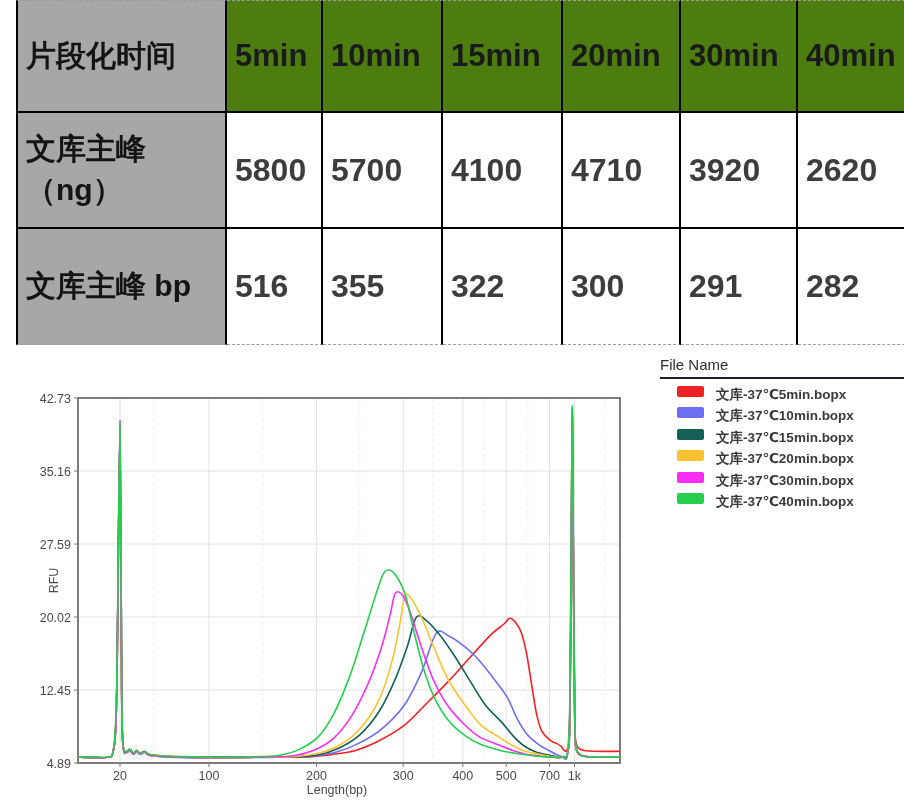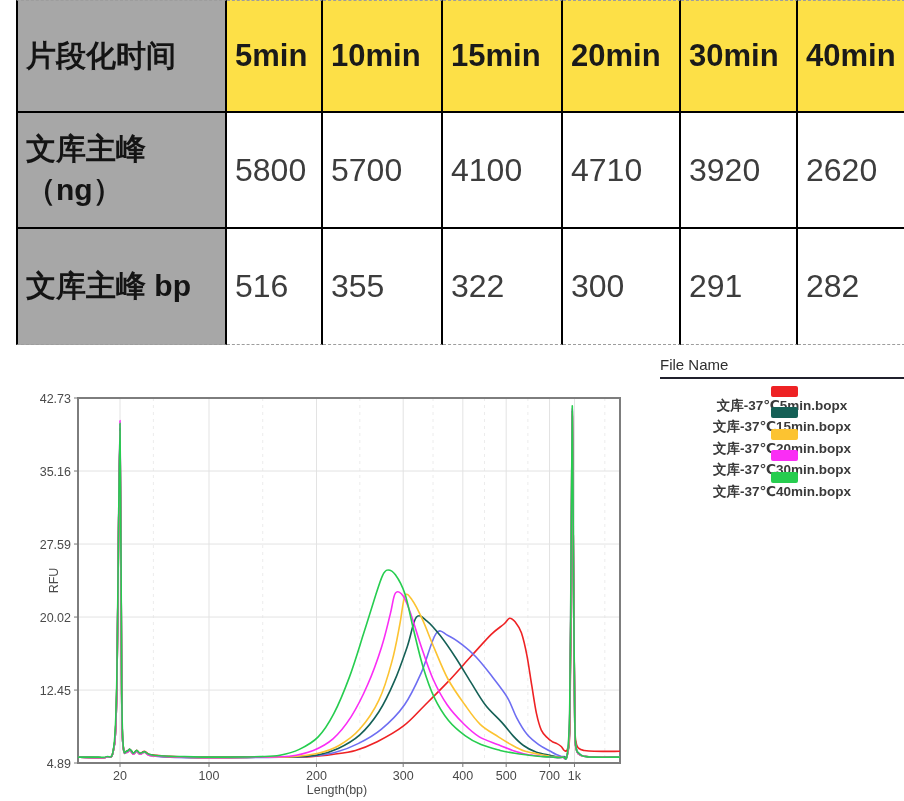--- a/index.html
+++ b/index.html
@@ -7,33 +7,33 @@
         font-family:"Liberation Sans","DejaVu Sans",sans-serif;}
 
   
   table.tbl{position:absolute;left:0;top:0;width:899px;border-collapse:separate;border-spacing:0;table-layout:fixed;padding-left:16px;}
   table.tbl th,table.tbl td{box-sizing:border-box;border-right:2px solid #000;border-bottom:2px solid #000;
         padding:0 4px 0 8px;text-align:left;vertical-align:middle;overflow:hidden;}
   table.tbl tr.r1 th{border-top:1px dashed #9d9d9d;}
   table.tbl tr.r3 th,table.tbl tr.r3 td{border-bottom:1px dashed #9d9d9d;}
   table.tbl .lastcol{border-right:1px dashed #9d9d9d !important;}
   .cell-gray{background:#a7a7a7;border-left:2px solid #000;font-weight:bold;color:#141414;font-size:30px;}
-  .cell-colhead{background:#fde047;font-weight:bold;color:#1a1a1a;font-size:31px;margin-left:8px;}
-  .cell-val{background:#fff;font-weight:400;color:#3d3d3d;font-size:32px;}
+  .cell-colhead{background:#4d7c0f;font-weight:bold;color:#1a1a1a;font-size:31px;margin-left:8px;}
+  .cell-val{background:#fff;font-weight:700;color:#3d3d3d;font-size:32px;}
 
   
   .chart-wrap{position:absolute;left:16px;top:380px;width:660px;height:421px;}
   .ax{font:12.5px "Liberation Sans","DejaVu Sans",sans-serif;fill:#4a4a4a;}
 
   
   .legend{position:absolute;left:660px;top:356px;width:244px;}
   .legend-title{font-size:15px;color:#2e2e2e;text-align:left;padding-right:3px;line-height:18px;}
   .legend-rule{height:2px;background:#20202c;margin-top:3px;}
   .legend-items{margin-top:7px;}
-  .legend-item{display:flex;align-items:center;height:21.4px;flex-direction:column;}
+  .legend-item{display:flex;height:21.4px;}
   .swatch{width:27px;height:11px;border-radius:2px;margin-left:17px;margin-right:12px;flex:0 0 auto;}
   .legend-label{font-size:13.5px;font-weight:bold;color:#3a3a3a;white-space:nowrap;}
 </style>
 </head>
 <body>
 
 <div class="page">
 
   <table class="tbl">
     <colgroup>
@@ -144,20 +144,24 @@
 
   <div class="legend">
     <div class="legend-title">File Name</div>
     <div class="legend-rule"></div>
     <div class="legend-items">
       <div class="legend-item">
         <span class="swatch" style="background: rgb(238, 34, 36);"></span>
         <span class="legend-label">文库-37℃5min.bopx</span>
       </div>
       <div class="legend-item">
+        <span class="swatch" style="background: rgb(110, 110, 242);"></span>
+        <span class="legend-label">文库-37℃10min.bopx</span>
+      </div>
+      <div class="legend-item">
         <span class="swatch" style="background: rgb(21, 96, 86);"></span>
         <span class="legend-label">文库-37℃15min.bopx</span>
       </div>
       <div class="legend-item">
         <span class="swatch" style="background: rgb(252, 195, 49);"></span>
         <span class="legend-label">文库-37℃20min.bopx</span>
       </div>
       <div class="legend-item">
         <span class="swatch" style="background: rgb(250, 45, 245);"></span>
         <span class="legend-label">文库-37℃30min.bopx</span>

